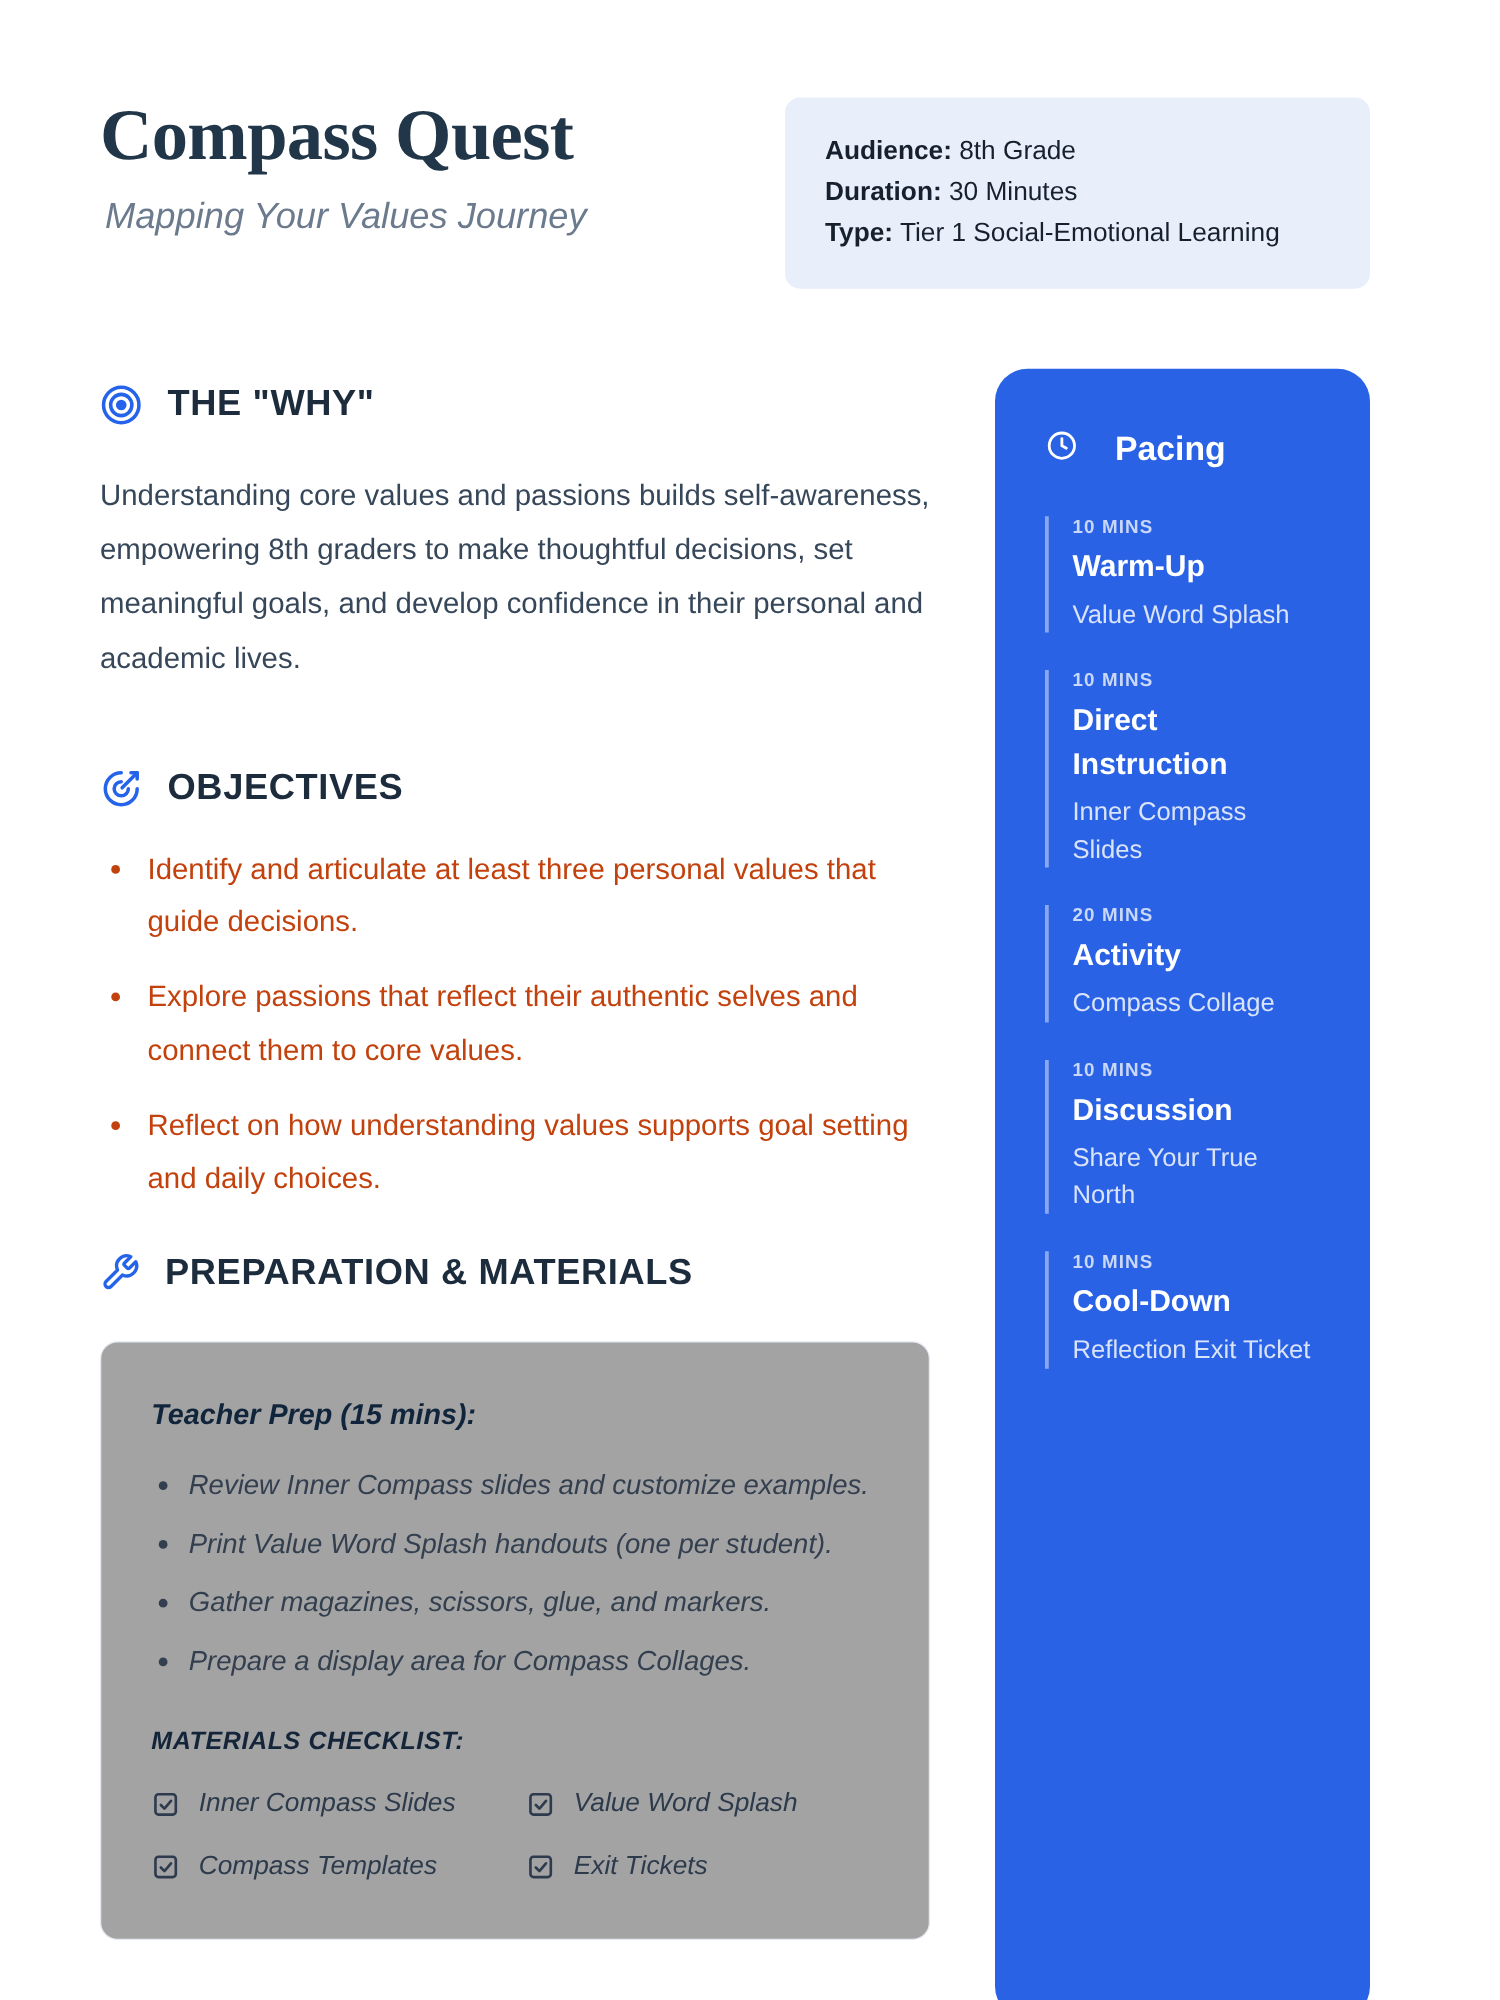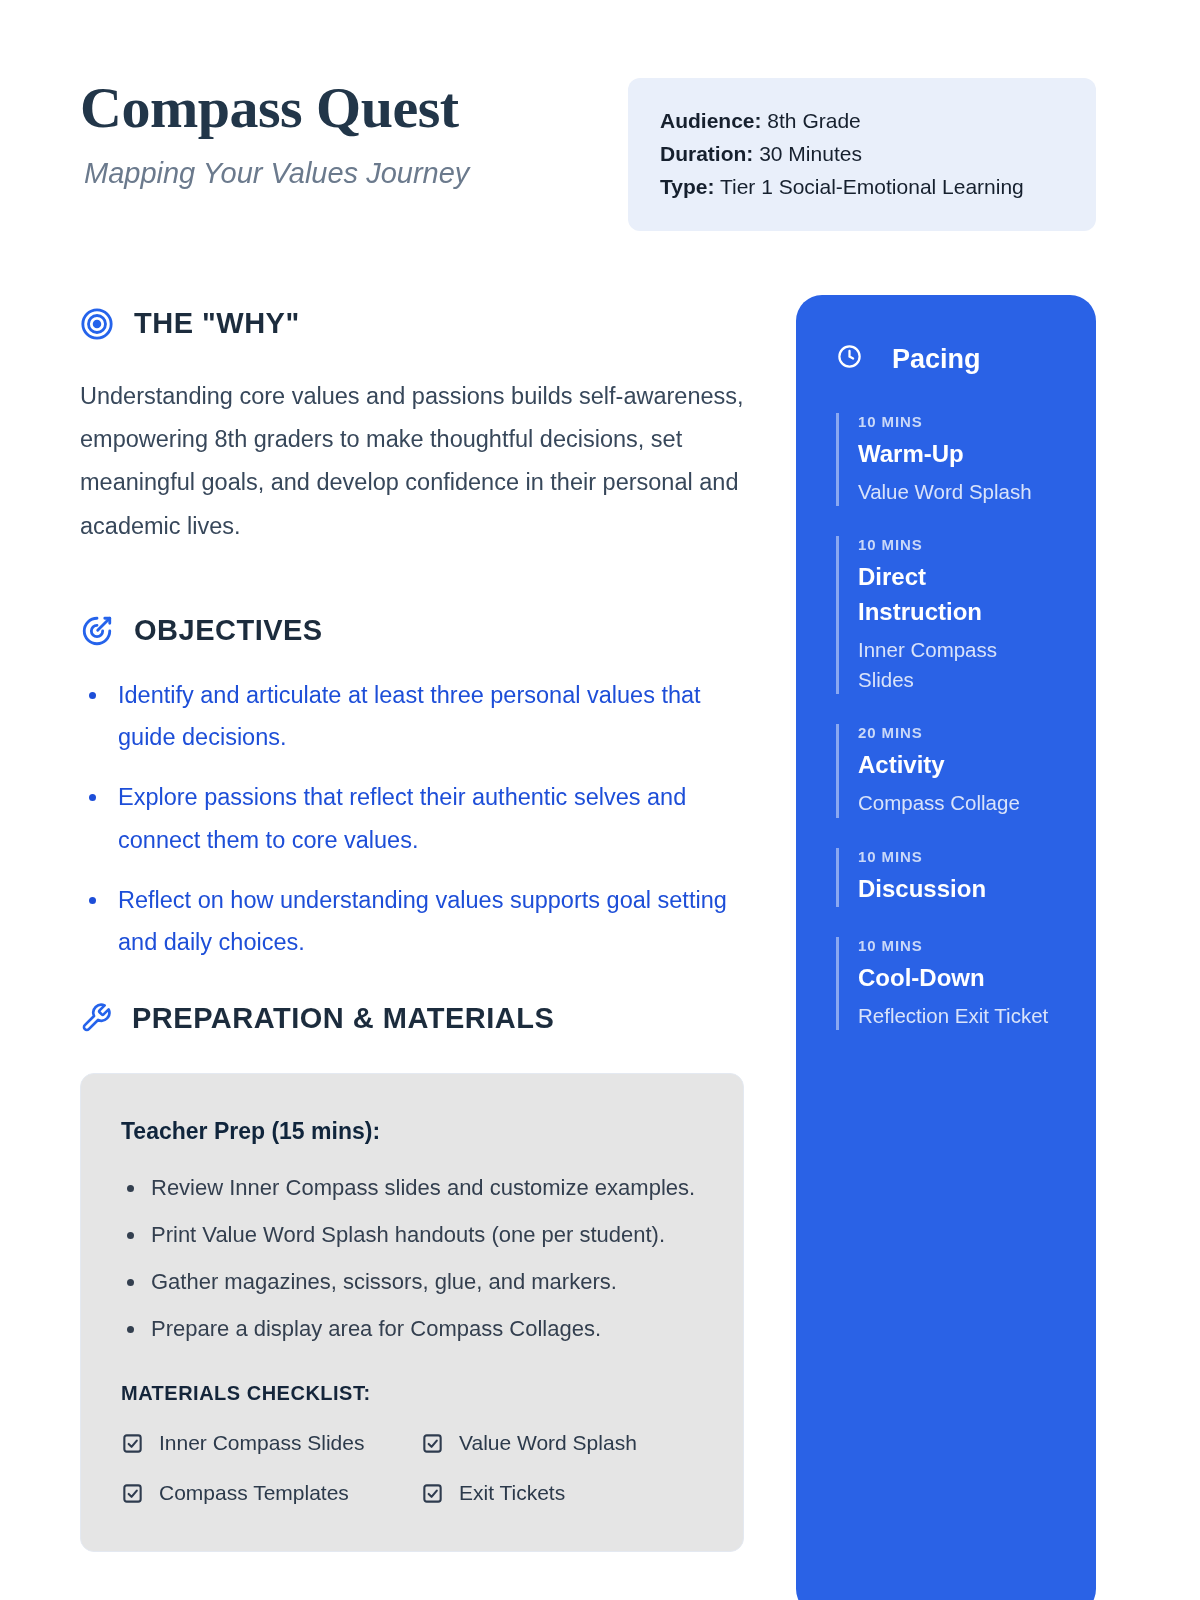--- a/index.html
+++ b/index.html
@@ -81,32 +81,33 @@
   }
 
   .objectives-heading { margin-top: 66px; margin-bottom: 26px; }
   .objectives-list {
     margin: 0;
     padding-left: 30px;
   }
   .objectives-list li {
     font-size: 23.5px;
     line-height: 1.8;
-    color: #1d4ed8;
+    color: #c2410c;
     margin-bottom: 18px;
     padding-left: 8px;
   }
 
   .prep-heading { margin-top: 38px; margin-bottom: 38px; }
 
   .prep-card {
-    background: #e5e5e5;
+    background: #a3a3a3;
     border: 1px solid #e4e9f1;
     border-radius: 14px;
     padding: 44px 40px 46px;
+    font-style: italic;
   }
   .prep-card h3 {
     font-size: 23px;
     color: #10253c;
     margin: 0 0 26px;
   }
   .prep-list {
     margin: 0;
     padding-left: 26px;
   }
@@ -331,20 +332,21 @@
 
       <div class="pacing-item">
         <div class="p-duration">20 MINS</div>
         <div class="p-title">Activity</div>
         <div class="p-detail">Compass Collage</div>
       </div>
 
       <div class="pacing-item">
         <div class="p-duration">10 MINS</div>
         <div class="p-title">Discussion</div>
+        <div class="p-detail">Share Your True North</div>
       </div>
 
       <div class="pacing-item">
         <div class="p-duration">10 MINS</div>
         <div class="p-title">Cool-Down</div>
         <div class="p-detail">Reflection Exit Ticket</div>
       </div>
     </aside>
 
   </div>

